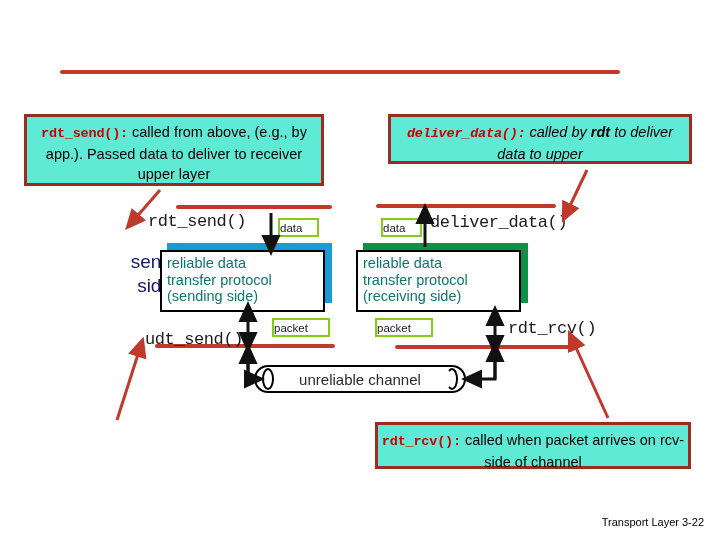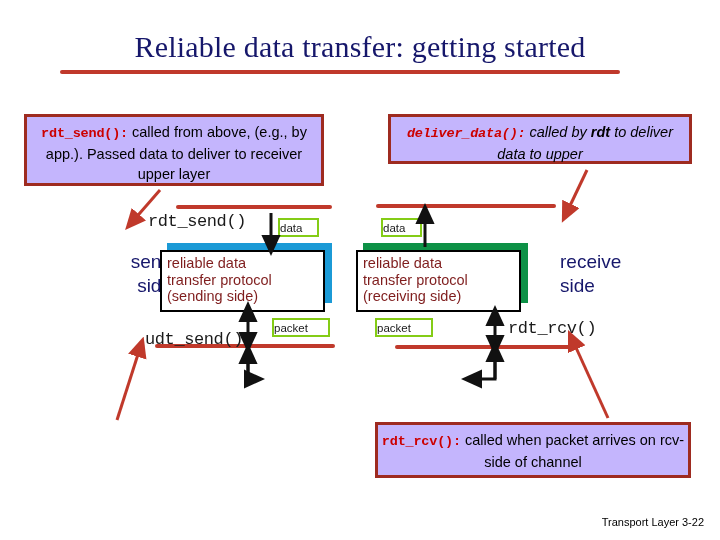--- a/index.html
+++ b/index.html
@@ -25,41 +25,41 @@
   .title-rule{
     position:absolute;left:60px;top:70px;width:560px;height:4px;
     background:#c0392b;
     border-radius:3px;
   }
 
   
   .callout{
     position:absolute;
     border:3px solid #9e2b20;
-    background:#c4b5fd;
+    background:#5eead4;
     box-sizing:border-box;
     text-align:center;
     color:#000;
     font-size:14.5px;
     line-height:1.38;
     padding:5px 0;
   }
   .callout .code{
     font-family:"Liberation Mono", monospace;
     font-weight:bold;
     color:#cc0000;
     font-size:13.5px;
     letter-spacing:-0.2px;
   }
   .callout b{font-weight:bold;}
 
   #cal-tl{left:24px;  top:114px; width:300px; height:72px;}
   #cal-tr{left:388px; top:114px; width:304px; height:50px;font-style:italic;}
   #cal-bl{left:17px;  top:422px; width:306px; height:70px;}
-  #cal-br{left:375px; top:422px; width:316px; height:56px;}
+  #cal-br{left:375px; top:422px; width:316px; height:47px;}
 
   
   .sidelabel{
     position:absolute;
     color:#16176b;
     font-size:19px;
     line-height:1.25;
   }
   #lbl-send{left:60px; top:250px; width:112px; text-align:right;}
   #lbl-recv{left:560px;top:250px; width:130px; text-align:left;}
@@ -89,21 +89,21 @@
   .protoshadow{position:absolute;}
   #sh-send{left:167px;top:243px;width:165px;height:60px;background:#1b9ad6;}
   #sh-recv{left:363px;top:243px;width:165px;height:60px;background:#0d9146;}
   .protobox{
     position:absolute;
     background:#ffffff;
     border:2px solid #000;
     box-sizing:border-box;
     font-size:14.5px;
     line-height:1.14;
-    color:#7f1d1d;
+    color:#0f766e;
     padding:3px 4px 2px 5px;
     white-space:pre-line;
   }
   #box-send{left:160px;top:250px;width:165px;height:62px;}
   #box-recv{left:356px;top:250px;width:165px;height:62px;}
 
   
   .chip{
     position:absolute;
     background:#fff;border:2px solid #84cc16;box-sizing:border-box;
@@ -141,21 +141,20 @@
     font-family:"Liberation Sans", sans-serif;
   }
 
   svg.overlay{position:absolute;left:0;top:0;width:720px;height:540px;pointer-events:none;}
 </style>
 </head>
 <body>
 
 <div id="stage">
 
-  <div class="title">Reliable data transfer: getting started</div>
   <div class="title-rule"></div>
 
   <div class="callout" id="cal-tl">
     <span class="code">rdt_send():</span><span> called from above, (e.g., by app.). Passed data to deliver to receiver upper layer</span>
   </div>
 
   <div class="callout" id="cal-tr">
     <span class="code">deliver_data():</span><span> called by </span><b>rdt</b><span> to deliver data to upper</span>
   </div>
 
@@ -164,41 +163,41 @@
     <span class="code">rdt_rcv():</span><span> called when packet arrives on rcv-side of channel</span>
   </div>
 
   <div class="redline" id="rl-1"></div>
   <div class="redline" id="rl-2"></div>
   <div class="redline" id="rl-3"></div>
   <div class="redline" id="rl-4"></div>
 
   <div class="sidelabel" id="lbl-send" style="white-space:pre-line">send
 side</div>
-  <div class="sidelabel" id="lbl-recv" style="white-space:pre-line">receive
-side</div>
 
   <div class="api" id="api-rdtsend">rdt_send()</div>
+  <div class="api" id="api-deliver">deliver_data()</div>
   <div class="api" id="api-udtsend">udt_send()</div>
   <div class="api" id="api-rdtrcv">rdt_rcv()</div>
 
   <div class="protoshadow" id="sh-send"></div>
   <div class="protoshadow" id="sh-recv"></div>
   <div class="protobox" id="box-send">reliable data
 transfer protocol
 (sending side)</div>
   <div class="protobox" id="box-recv">reliable data
 transfer protocol
 (receiving side)</div>
 
   <div class="chip" id="chip-data-l">data</div>
   <div class="chip" id="chip-data-r">data</div>
   <div class="chip" id="chip-pkt-l">packet</div>
   <div class="chip" id="chip-pkt-r">packet</div>
 
+  <div id="channel">unreliable channel</div>
 
   <svg class="overlay" viewBox="0 0 720 540">
     <defs>
       <marker id="redhead" markerWidth="7" markerHeight="7" refX="3" refY="3.2" orient="auto">
         <path d="M0,0 L7,3.2 L0,6.4 z" fill="#c0392b"></path>
       </marker>
       <marker id="blkhead" markerWidth="7" markerHeight="7" refX="4" refY="3.2" orient="auto">
         <path d="M0,0 L7,3.2 L0,6.4 z" fill="#111"></path>
       </marker>
       <marker id="blktail" markerWidth="7" markerHeight="7" refX="3" refY="3.2" orient="auto-start-reverse">

